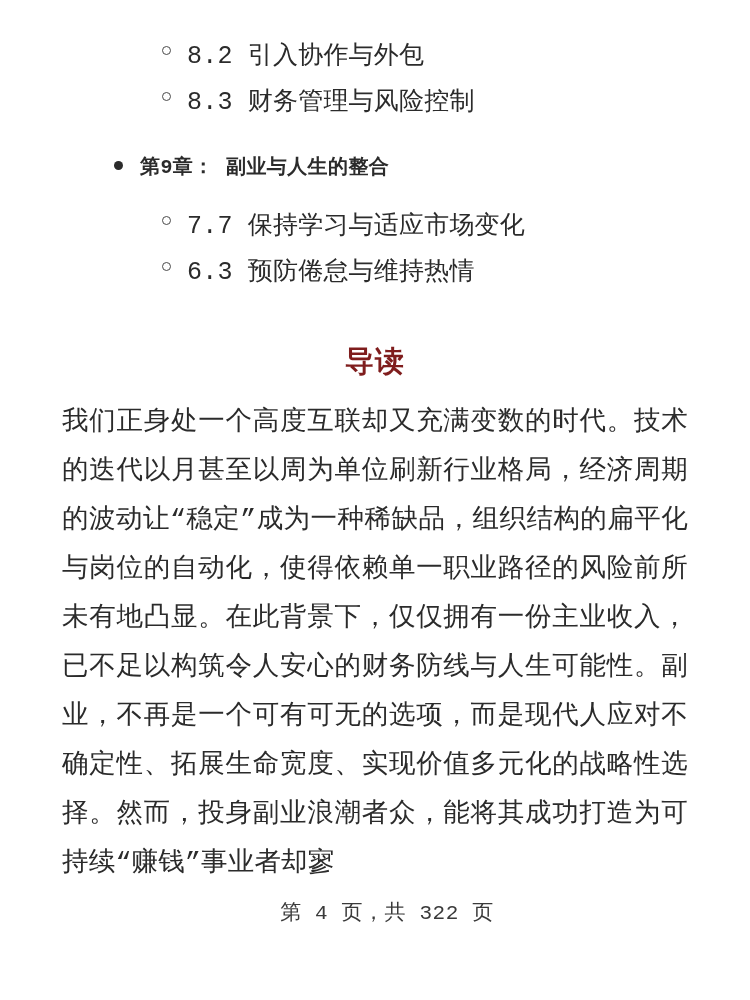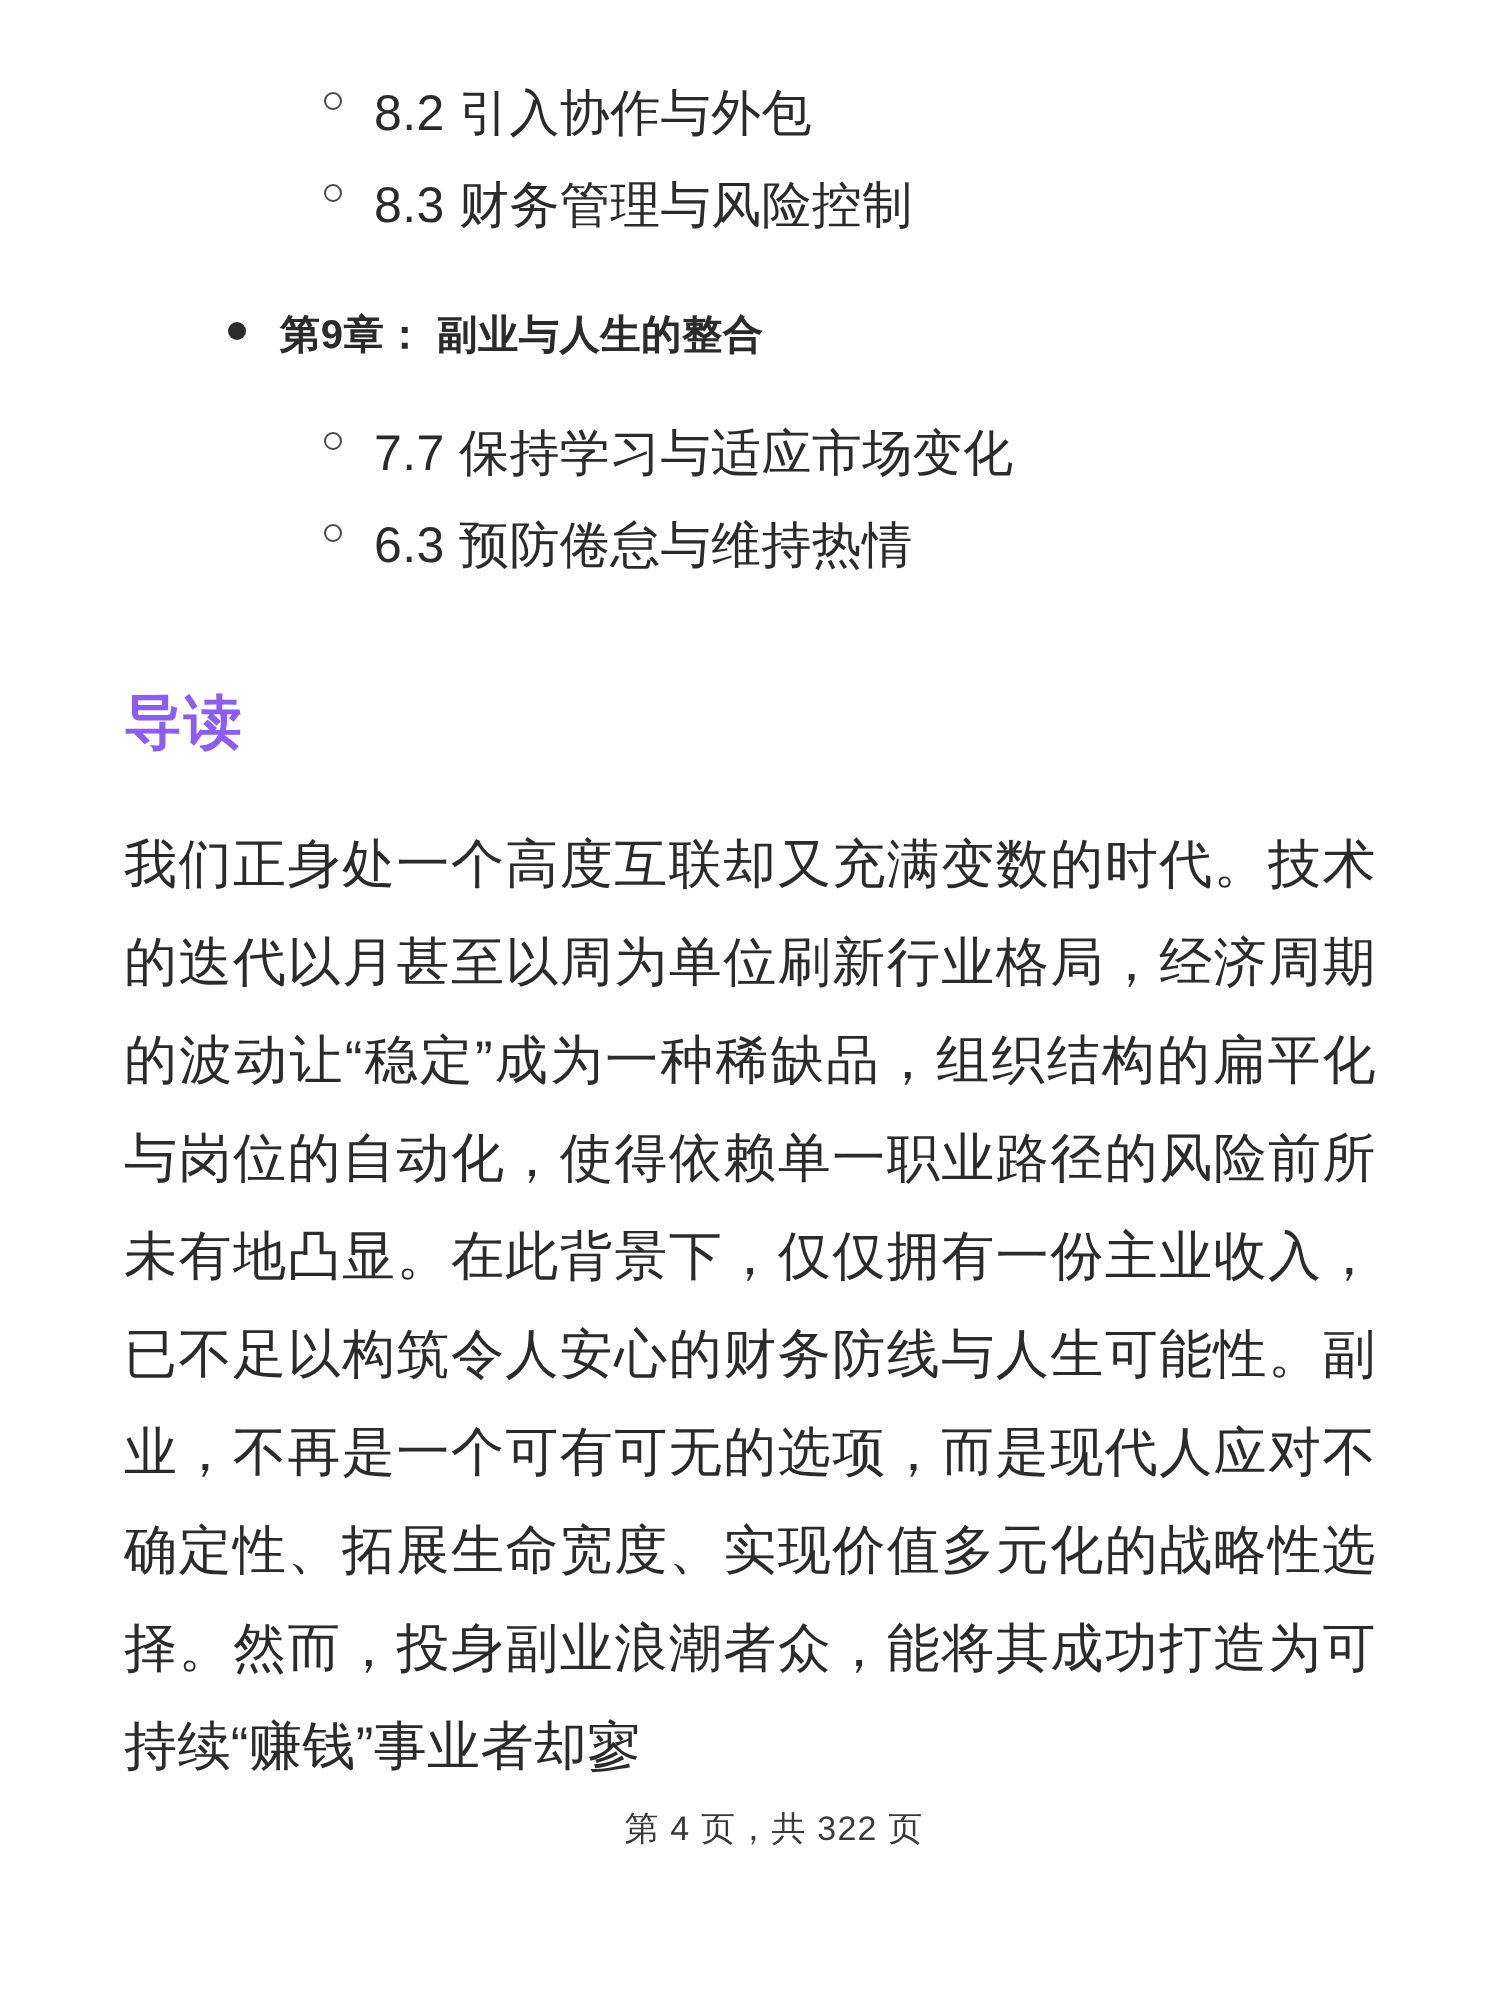--- a/index.html
+++ b/index.html
@@ -13,20 +13,21 @@
     font-family: "Liberation Sans", sans-serif;
     color: #2b2b2b;
     overflow: hidden;
   }
   .page {
     position: relative;
     width: 750px;
     height: 946px;
     box-sizing: border-box;
     padding: 34px 62px 0 62px;
+    font-family: Liberation Mono, monospace;
   }
   
   .toc {
     margin: 0;
     padding: 0;
     list-style: none;
   }
   .toc-sub {
     margin: 0 0 0 0;
     padding: 0;
@@ -80,44 +81,45 @@
     color: #2b2b2b;
   }
   .group-gap-top {
     margin-top: 22px;
   }
   .group-gap-bottom {
     margin-top: 16px;
   }
   
   .section-heading {
-    color: #8b5cf6;
+    color: #7f1d1d;
     font-size: 29px;
     font-weight: 700;
     letter-spacing: 1px;
-    margin: 46px 0 26px 0;
+    margin: 46px 0 16px 0;
+    text-align: center;
   }
   
   .body-par {
     font-size: 26.5px;
     line-height: 49px;
     text-align: justify;
     text-justify: inter-ideograph;
     letter-spacing: 0.2px;
     color: #2b2b2b;
     margin: 0;
   }
   
   .footer {
     position: absolute;
     left: 0;
     right: 0;
     bottom: 20px;
     text-align: center;
-    font-size: 17px;
+    font-size: 21px;
     color: #3a3a3a;
     letter-spacing: 0.6px;
     padding-left: 24px;
   }
 </style>
 </head>
 <body>
 
 <div class="page">
 

